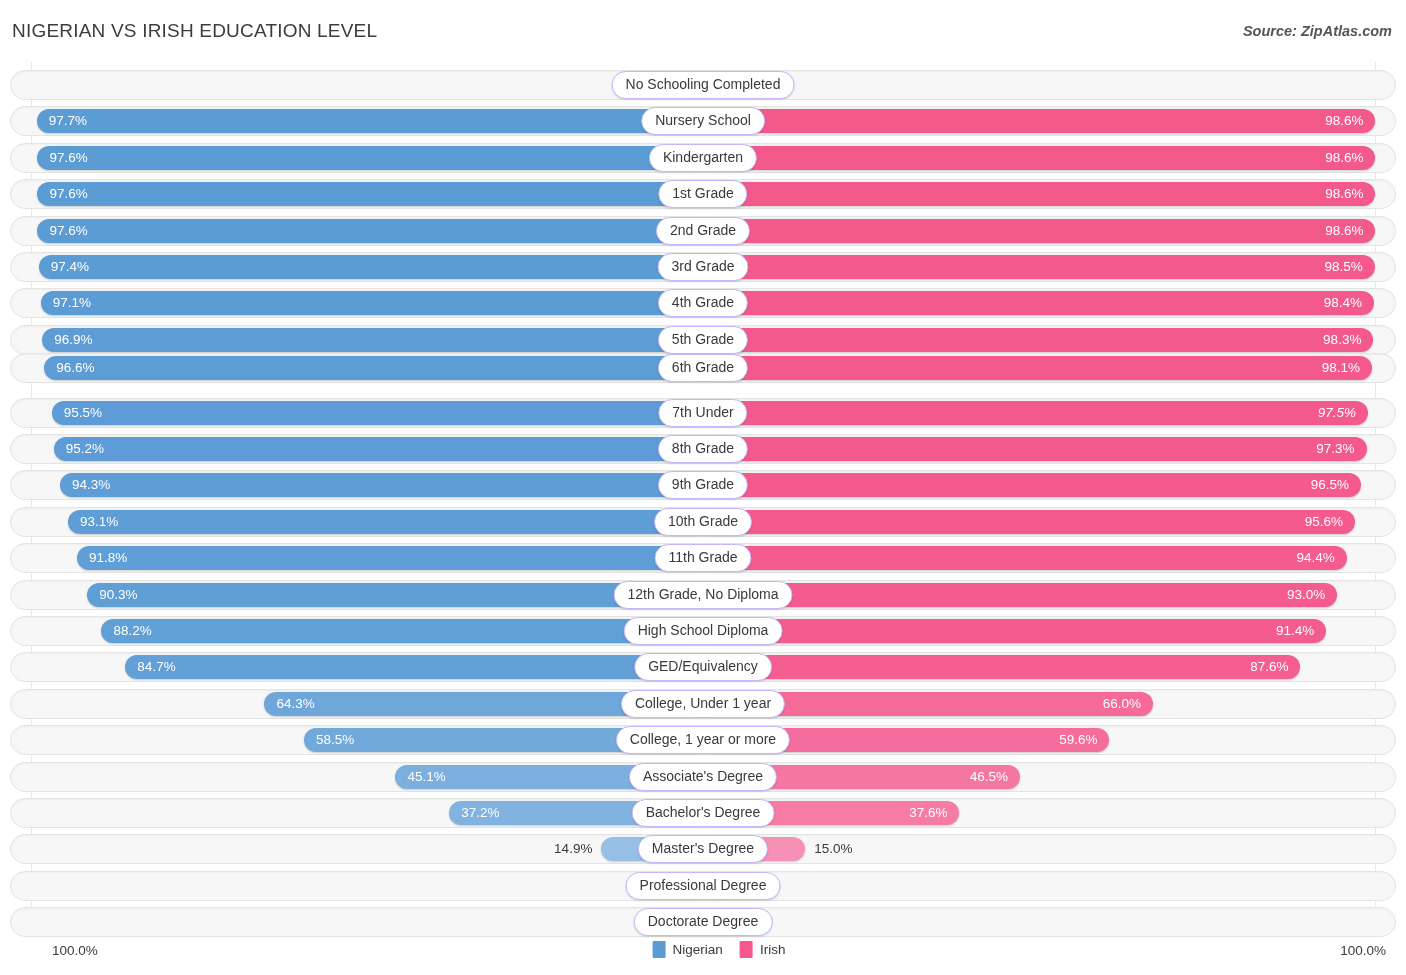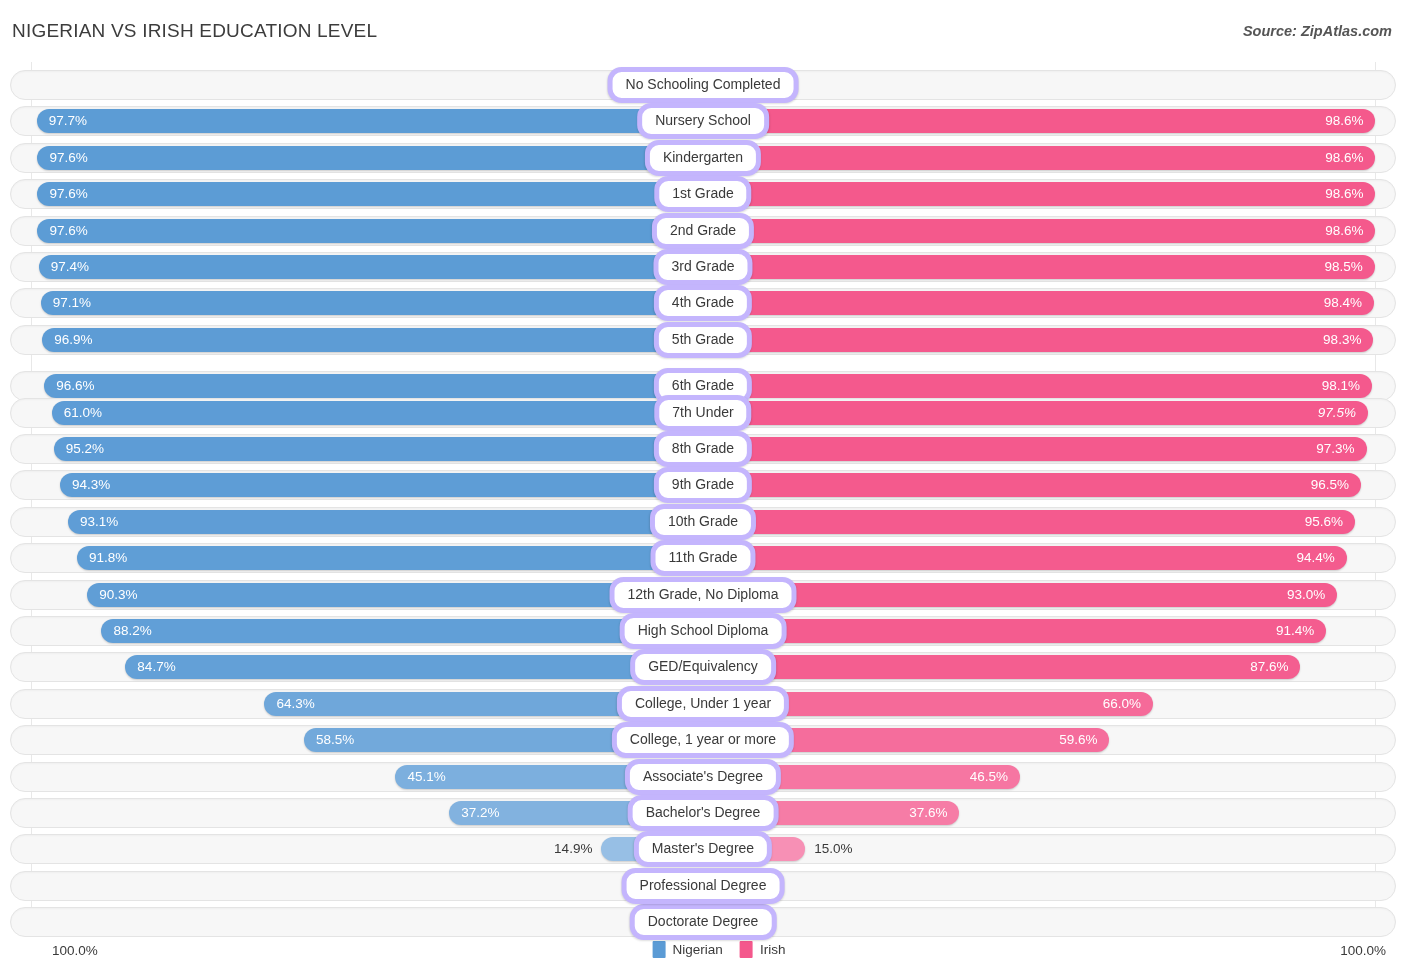--- a/index.html
+++ b/index.html
@@ -102,21 +102,21 @@
   .bar.left  .bar-val.outside { right: calc(100% + 9px); }
   .bar.right .bar-val.inside  { right: 12px; }
   .bar.right .bar-val.outside { left: calc(100% + 9px); }
 
   .cat-pill {
     position: absolute;
     top: 50%;
     left: 50%;
     transform: translate(-50%, -50%);
     background: #ffffff;
-    border: 5px solid #c4b5fd;
+    border: 1px solid #c4b5fd;
     border-radius: 14px;
     height: 26px;
     line-height: 25px;
     padding: 0 13px;
     font-size: 14px;
     color: #3a3a3a;
     white-space: nowrap;
     box-shadow: 0 1px 2px rgba(0,0,0,0.13);
     z-index: 5;
   }
@@ -250,34 +250,34 @@
     <div class="row" style="top: 262.8px;">
       <div class="track"></div>
       <div class="bar left" style="width: 660.858px; background: rgb(93, 156, 213);">
         <span class="bar-val inside">96.9%</span>
       </div>
       <div class="bar right" style="width: 670.406px; background: rgb(244, 89, 141);">
         <span class="bar-val inside">98.3%</span>
       </div>
       <div class="cat-pill">5th Grade</div>
     </div>
-    <div class="row" style="top: 309px; text-align: right;">
+    <div class="row" style="top: 291px; text-align: right;">
       <div class="track"></div>
       <div class="bar left" style="width: 658.812px; background: rgb(93, 156, 213);">
         <span class="bar-val inside">96.6%</span>
       </div>
       <div class="bar right" style="width: 669.042px; background: rgb(244, 89, 141);">
         <span class="bar-val inside">98.1%</span>
       </div>
       <div class="cat-pill">6th Grade</div>
     </div>
     <div class="row" style="top: 335.6px;">
       <div class="track"></div>
       <div class="bar left" style="width: 651.31px; background: rgb(93, 156, 214);">
-        <span class="bar-val inside">61.0%</span>
+        <span class="bar-val inside">95.5%</span>
       </div>
       <div class="bar right" style="width: 664.95px; background: rgb(244, 89, 141); font-style: italic;">
         <span class="bar-val inside">97.5%</span>
       </div>
       <div class="cat-pill">7th Under</div>
     </div>
     <div class="row" style="top: 372px;">
       <div class="track"></div>
       <div class="bar left" style="width: 649.264px; background: rgb(93, 156, 214);">
         <span class="bar-val inside">95.2%</span>

